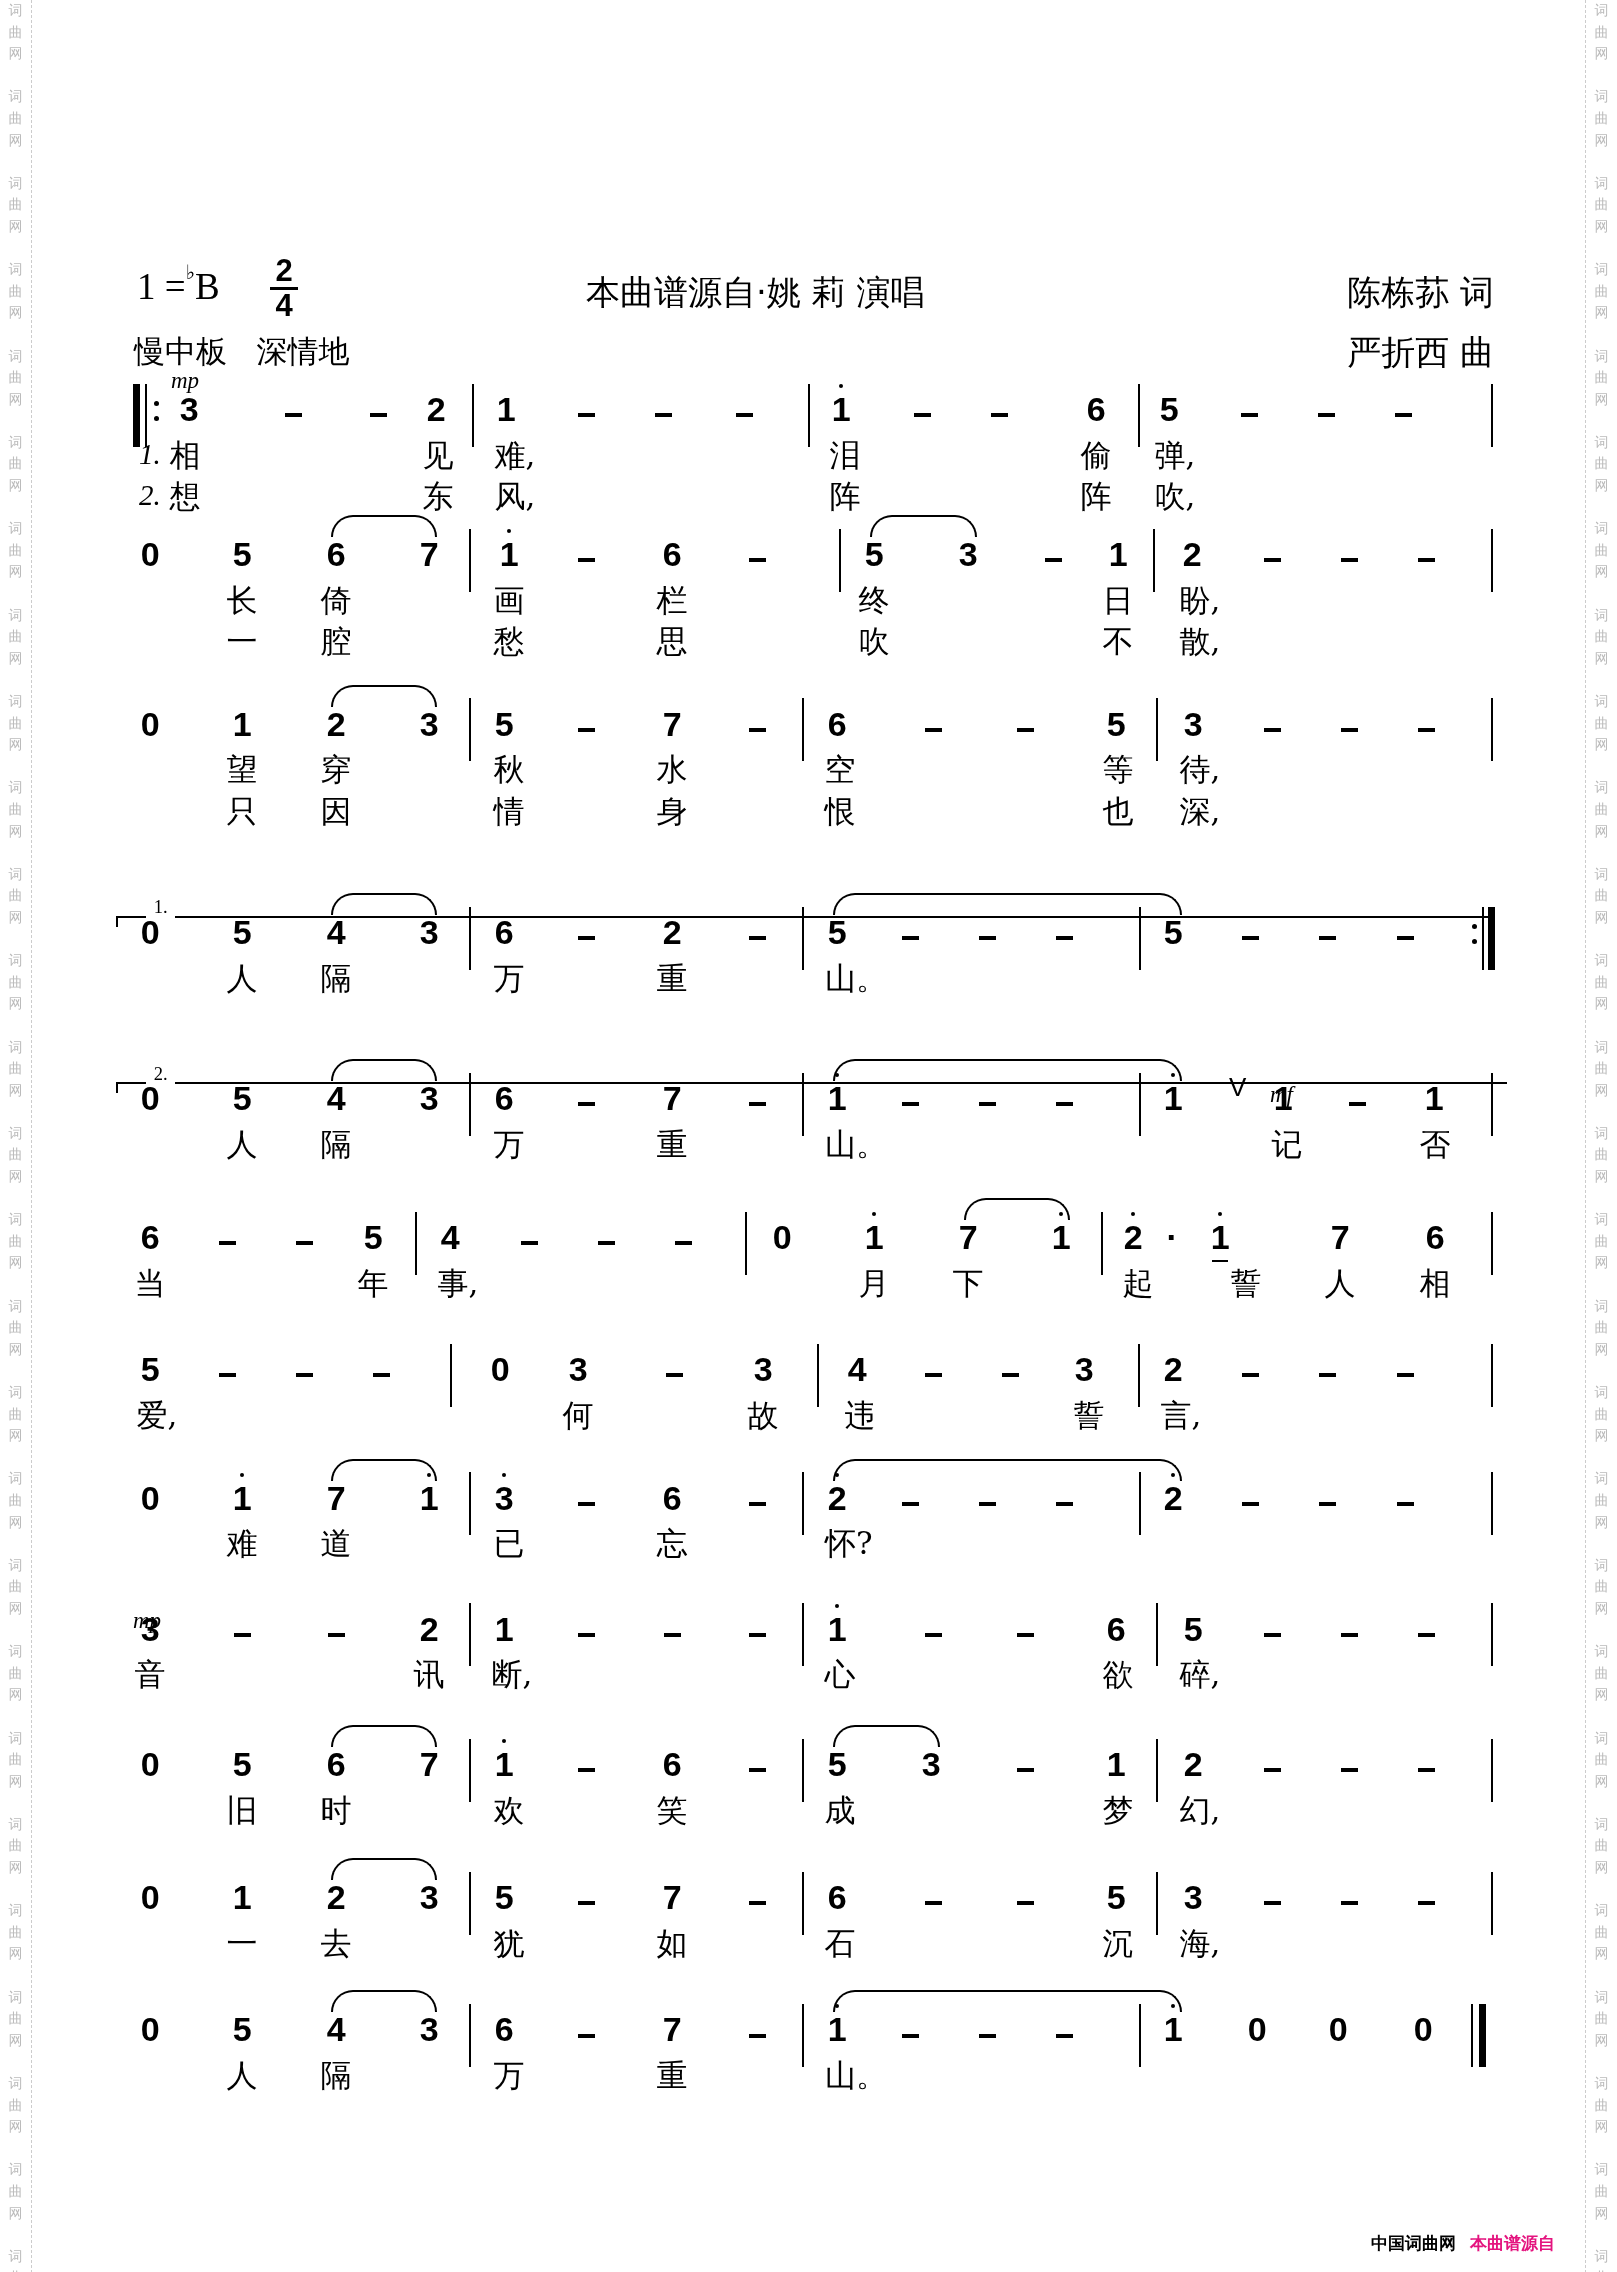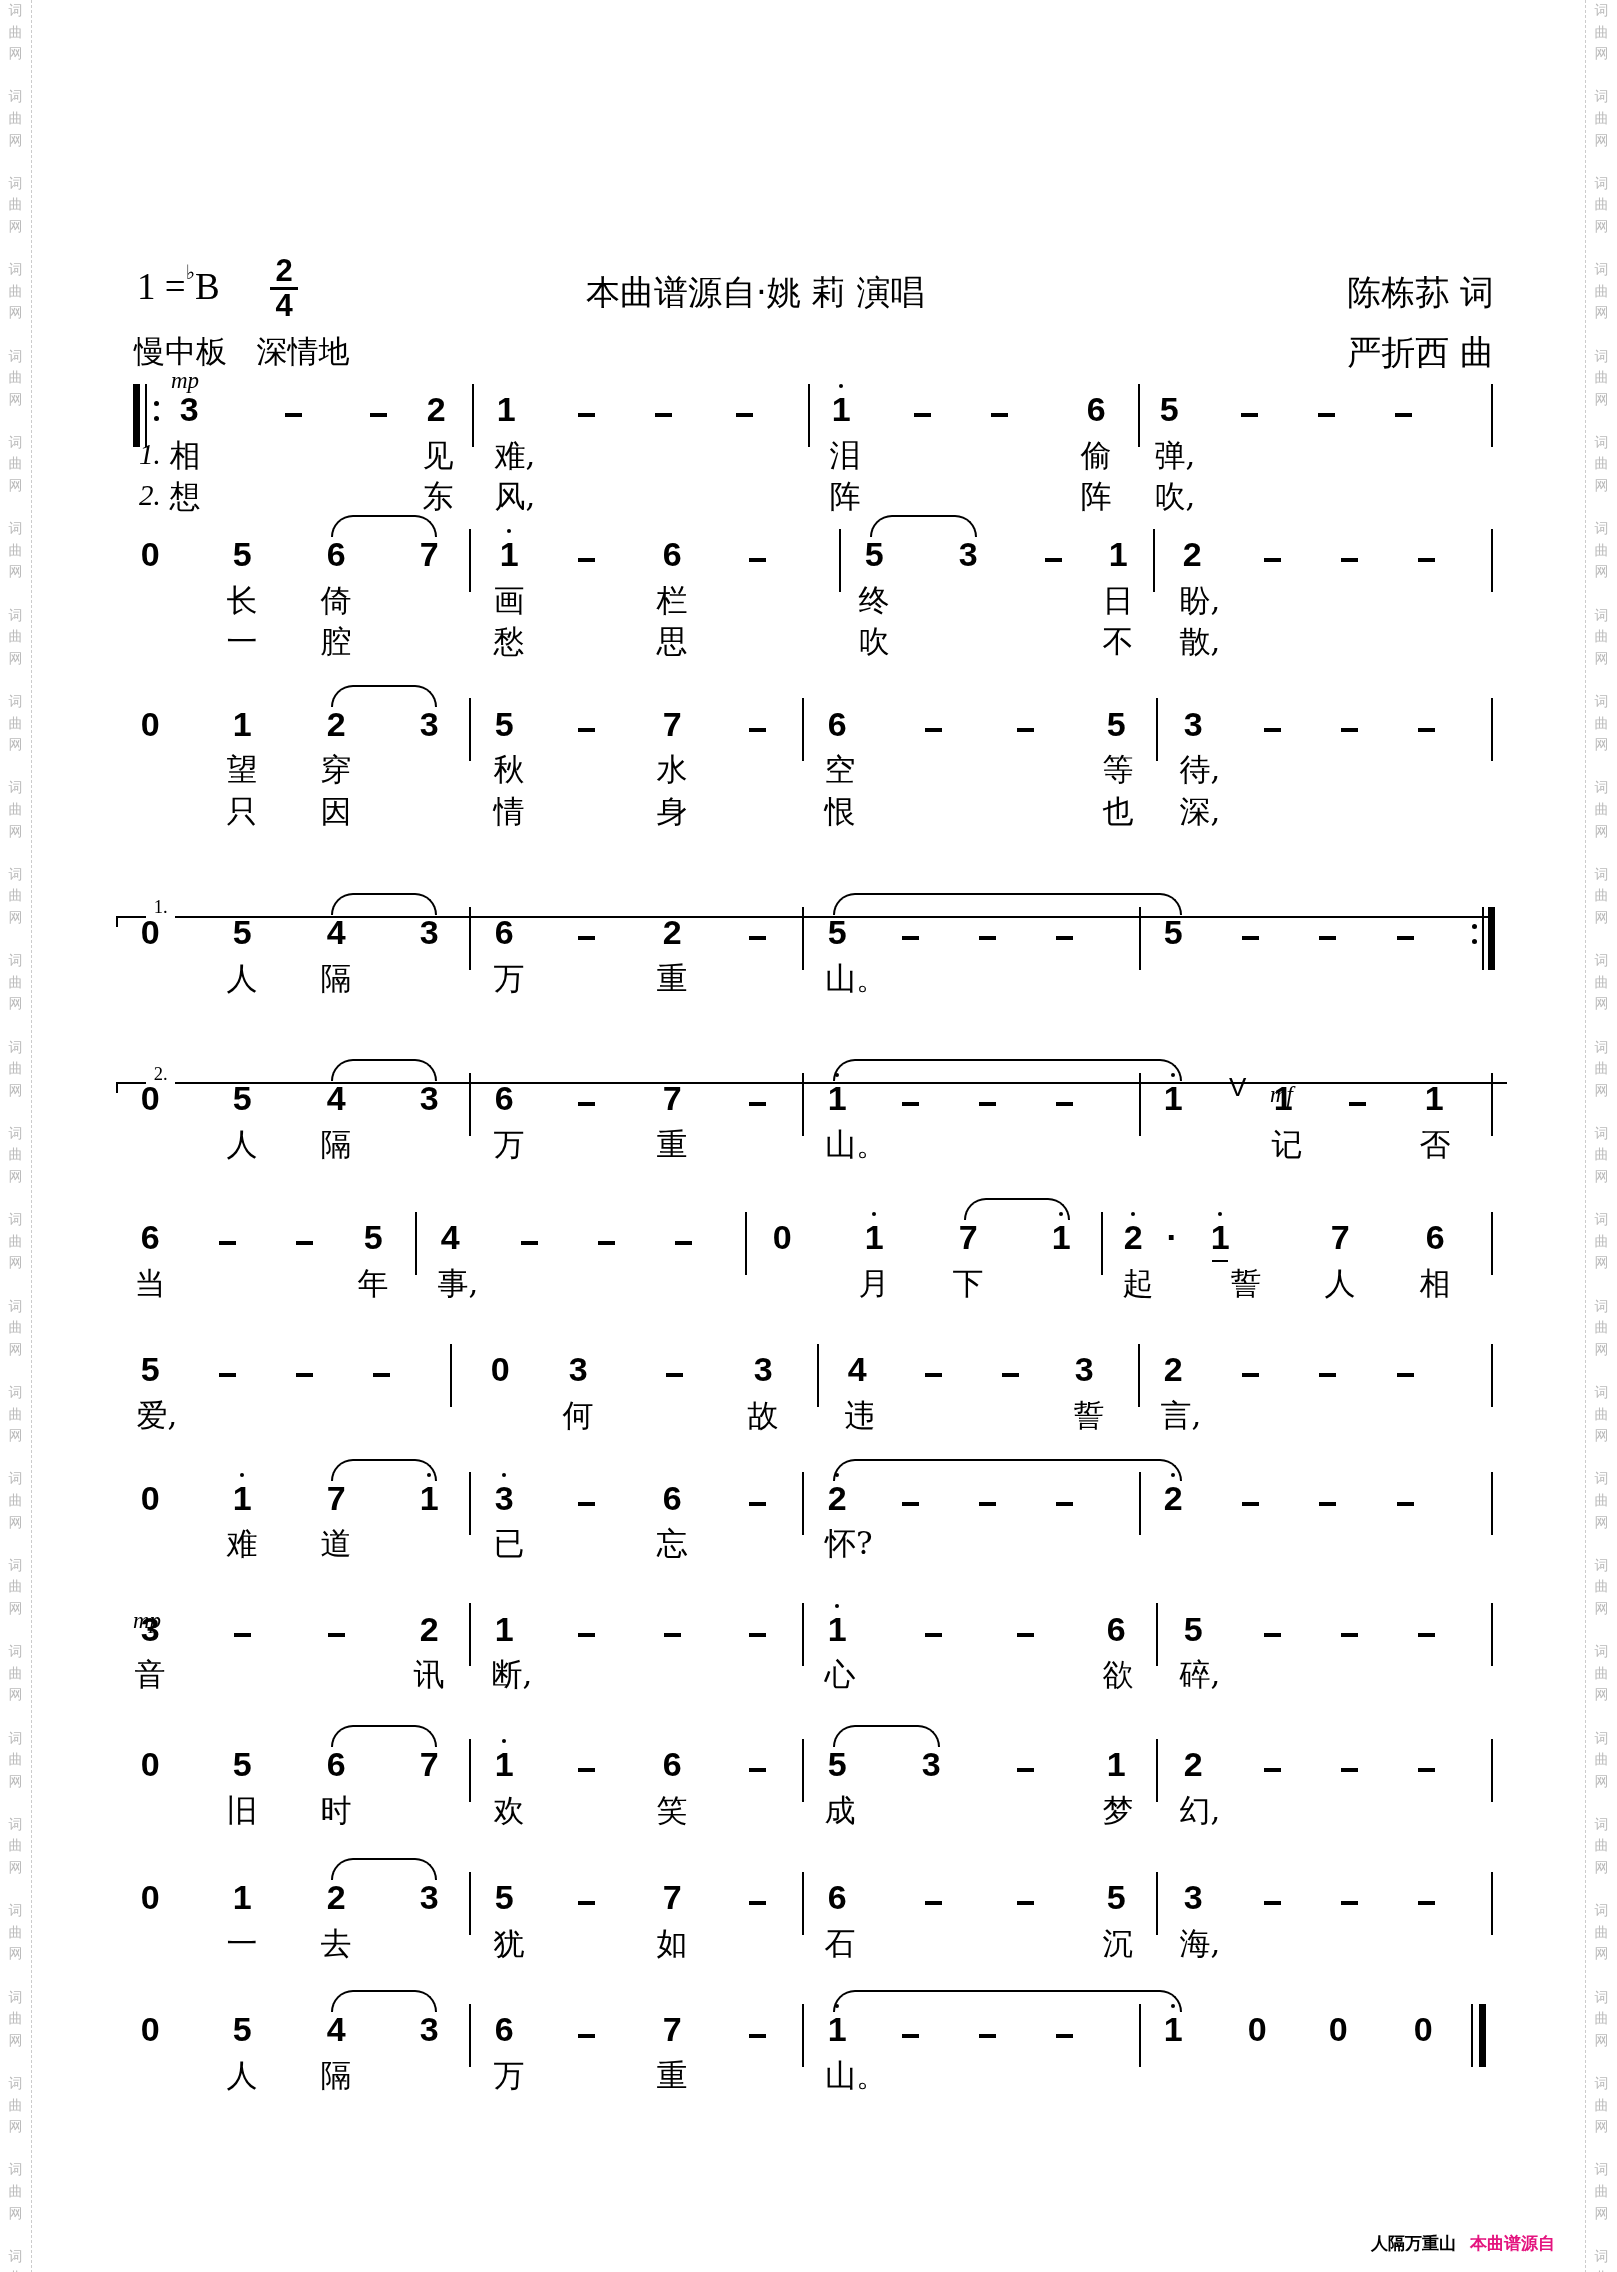--- a/index.html
+++ b/index.html
@@ -638,16 +638,16 @@
       <div class="n" style="left: 1338px; top: 2010px;">0</div>
       <div class="n" style="left: 1423px; top: 2010px;">0</div>
       <div class="ly" style="left: 242px; top: 2058px;">人</div>
       <div class="ly" style="left: 336px; top: 2058px;">隔</div>
       <div class="ly" style="left: 509px; top: 2058px;">万</div>
       <div class="ly" style="left: 672px; top: 2058px;">重</div>
       <div class="ly" style="left: 848px; top: 2058px;">山。</div>
     </div>
 
   <div class="footer">
-    <span>人隔万重山</span><span class="brand" style="color: rgb(228, 20, 127);">本曲谱源自</span>
+    <span>中国词曲网</span><span class="brand" style="color: rgb(228, 20, 127);">本曲谱源自</span>
   </div>
 </div>
 
 
 </body></html>

